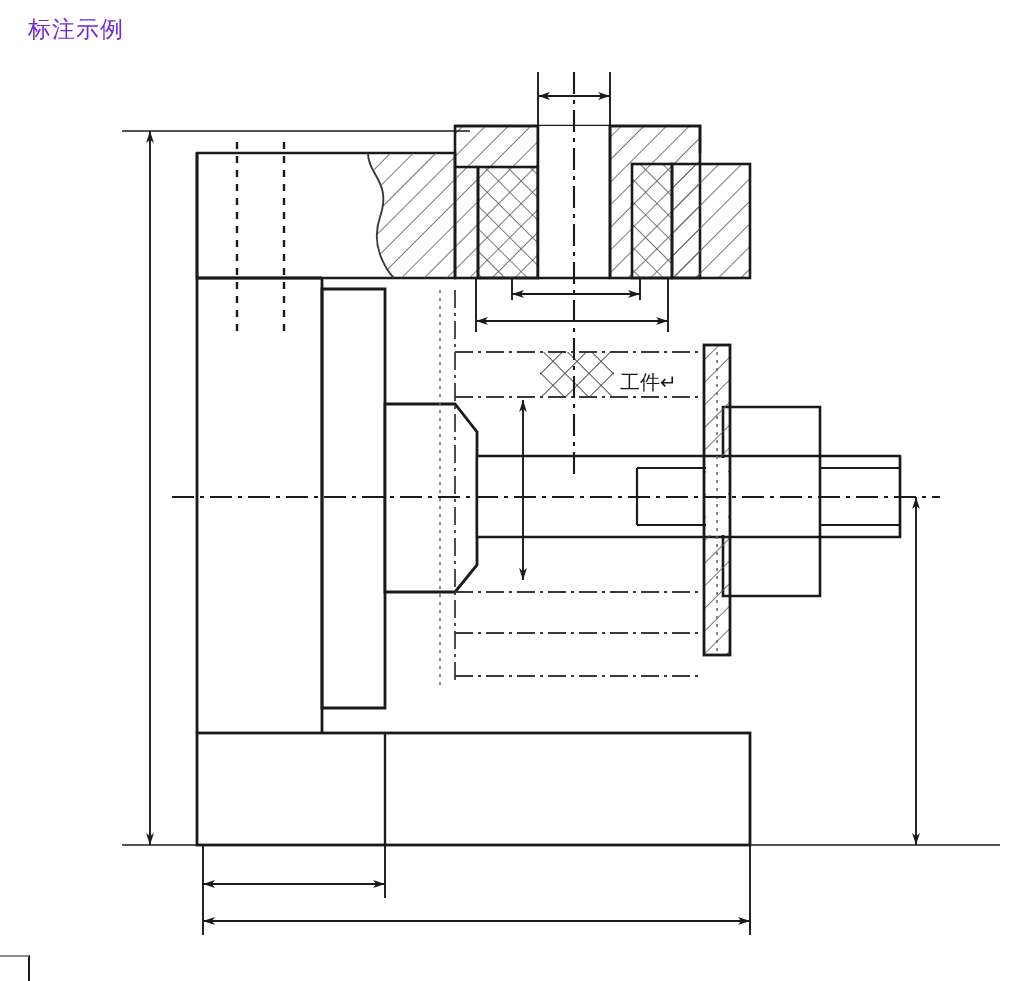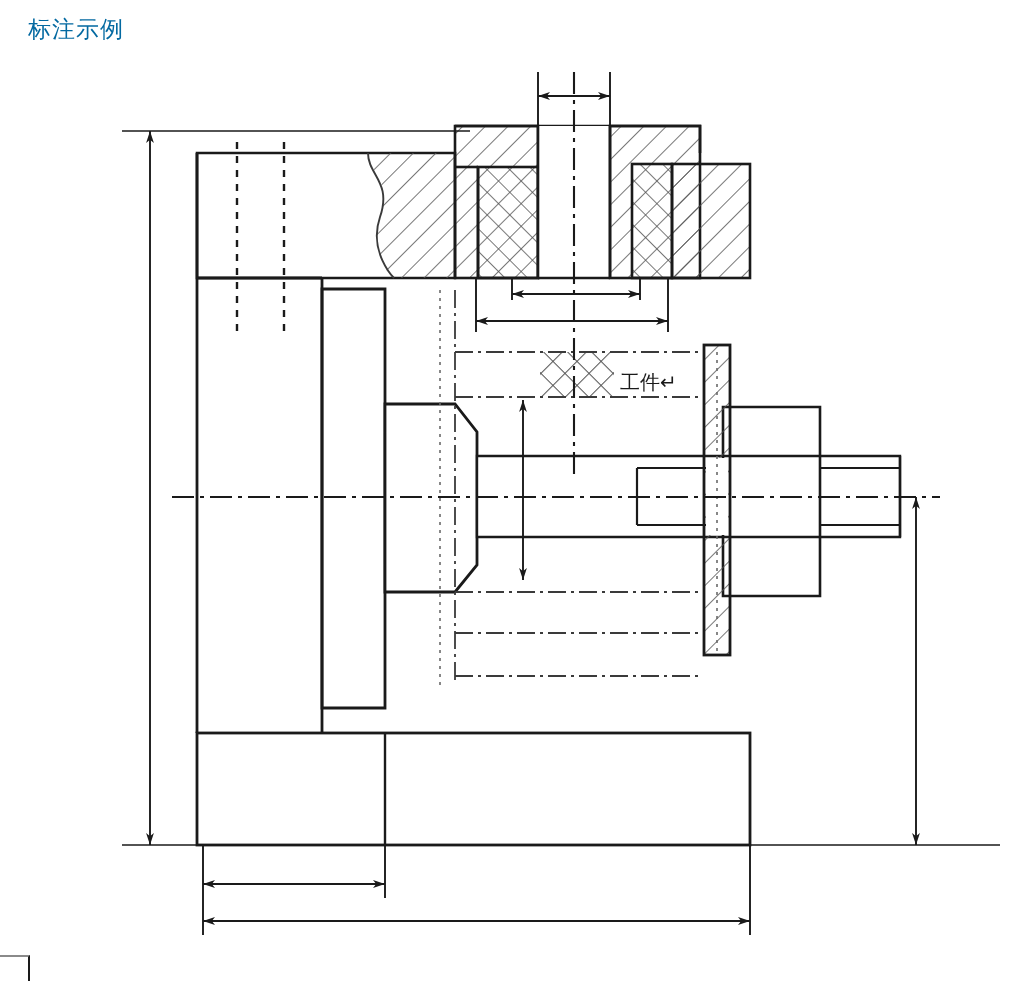--- a/index.html
+++ b/index.html
@@ -13,21 +13,21 @@
     height: 981px;
     position: relative;
     font-family: "DejaVu Sans", "Liberation Sans", sans-serif;
     overflow: hidden;
   }
   #page-title {
     position: absolute;
     left: 28px;
     top: 14px;
     font-size: 23px;
-    color: #0369a1;
+    color: #6d28d9;
     letter-spacing: 1px;
     white-space: nowrap;
   }
   #drawing-canvas {
     position: absolute;
     left: 0;
     top: 0;
     width: 1030px;
     height: 981px;
   }

